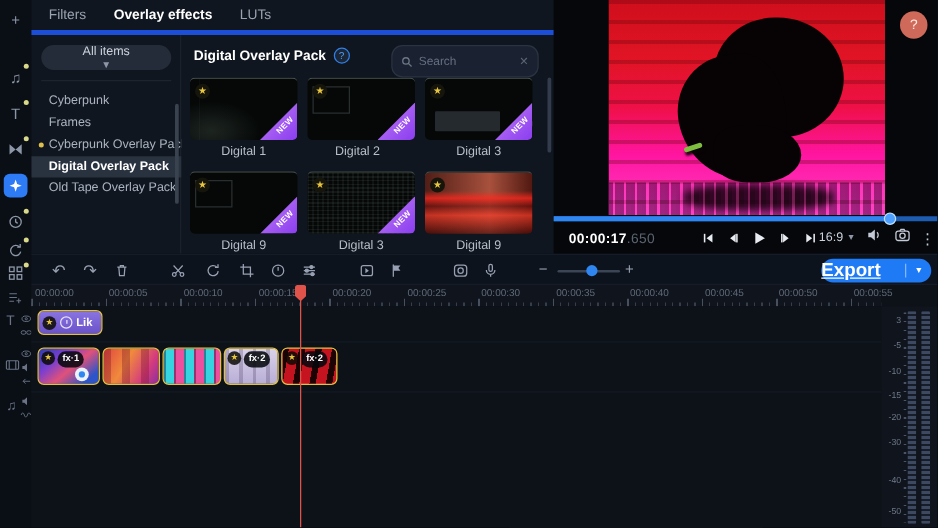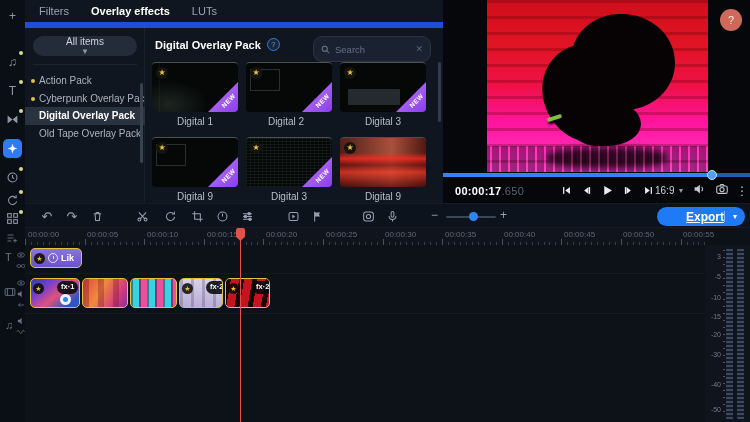--- a/index.html
+++ b/index.html
@@ -11,21 +11,21 @@
   .rail { position:absolute; left:0; top:0; width:25px; height:228px; background:#0a0e15; z-index:5; }
   .rail-ic { position:absolute; left:3px; width:19px; height:19px; display:flex; align-items:center;
     justify-content:center; color:#8d96a7; font-size:12px; border-radius:5px; cursor:pointer; }
   .rail-ic svg { width:13px; height:13px; stroke:#8d96a7; fill:none; stroke-width:1.3; }
   .rail-ic.active { background:#2e7bf6; }
   .rail-ic.active svg { stroke:#fff; fill:#fff; }
   .dot { position:absolute; right:-1px; top:-1px; width:4px; height:4px; border-radius:50%; background:#d9d98a; }
 
   
   .top-panel { position:absolute; left:25px; top:0; width:418px; height:203px; background:#10161f; }
-  .tabs { position:absolute; left:0; top:0; width:418px; height:28px; border-bottom:6px solid #1d4ed8;
+  .tabs { position:absolute; left:0; top:0; width:418px; height:28px; border-bottom:4px solid #1d4ed8;
     display:flex; align-items:center; gap:22px; padding-left:14px; }
   .tab { font-size:11px; color:#9aa3b2; cursor:pointer; }
   .tab.active { color:#ffffff; font-weight:bold; }
 
   .sidebar { position:absolute; left:0; top:28px; width:120px; height:175px; border-right:1px solid #1a212c; }
   .dropdown { position:absolute; left:8px; top:8px; width:104px; height:20px; background:#242c3a;
     border-radius:10px; display:flex; align-items:center; justify-content:space-between;
     padding:0 9px; cursor:pointer;flex-direction:column; }
   .dropdown span { font-size:10px; color:#cdd3dd; }
   .dropdown .chev { color:#8e97a8; font-size:8px; }
@@ -117,21 +117,21 @@
   .toolbar { position:absolute; left:0; top:203px; width:750px; height:25px; background:#0d131c;
     border-top:1px solid #151c27; border-bottom:1px solid #151c27; }
   .tool { position:absolute; top:4px; width:18px; height:17px; display:flex; align-items:center;
     justify-content:center; cursor:pointer; color:#98a1b3; font-size:13px; }
   .tool svg { width:13px; height:13px; stroke:#98a1b3; fill:none; stroke-width:1.25; }
   .zoom-minus,.zoom-plus { position:absolute; top:4px; color:#98a1b3; font-size:12px; cursor:pointer; }
   .zoom-track { position:absolute; left:446px; top:12px; width:50px; height:2px; background:#3a4556; border-radius:1px; }
   .zoom-dot { position:absolute; left:469px; top:8px; width:9px; height:9px; border-radius:50%; background:#2f86f0; cursor:pointer; }
   .export { position:absolute; left:657px; top:3px; width:88px; height:19px; background:#1f7bf5;
     border-radius:10px; display:flex; align-items:center; cursor:pointer; }
-  .export .lbl { flex:1; text-align:right; font-size:12px; font-weight:bold; color:#fff;text-decoration:underline; }
+  .export .lbl { flex:1; text-align:left; font-size:15px; font-weight:bold; color:#fff;text-decoration:underline; }
   .export .sep { width:1px; height:11px; background:rgba(255,255,255,.45); }
   .export .chev { width:20px; text-align:center; color:#fff; font-size:7px; }
 
   
   .timeline { position:absolute; left:0; top:228px; width:750px; height:194px; background:#0d1219; }
   .track-heads { position:absolute; left:0; top:0; width:25px; height:194px; background:#0a0e15; }
   .th-ic { position:absolute; color:#6a7486; font-size:9px; cursor:pointer; line-height:1; }
   .th-ic svg { width:10px; height:10px; stroke:#6a7486; fill:none; stroke-width:1.2; }
 
   .ruler { position:absolute; left:25px; top:0; width:680px; height:17px; background:#10151d; cursor:pointer; }
@@ -147,21 +147,21 @@
   .clip { position:absolute; border:1.5px solid #e3c23f; border-radius:5px; overflow:hidden; cursor:pointer; }
   .title-clip { left:5px; top:3px; width:52px; height:20px;
     background:linear-gradient(180deg,#8a74e0,#6a52c9); display:flex; align-items:center; gap:3px; padding-left:3px; }
   .badge-star { width:11px; height:11px; border-radius:50%; background:rgba(10,10,5,.85); color:#e8c63e;
     font-size:7px; display:flex; align-items:center; justify-content:center; flex:none; line-height:1; }
   .mini-clock { width:10px; height:10px; border-radius:50%; border:1.2px solid #e6e2f8; position:relative; flex:none; }
   .mini-clock:after { content:""; position:absolute; left:3.5px; top:1.5px; width:1.2px; height:3.5px; background:#e6e2f8; }
   .title-clip .txt { color:#fff; font-size:9px; font-weight:bold; white-space:nowrap; }
 
   .vclip { top:33px; height:30px; }
-  .vclip .toprow { position:absolute; left:2px; top:2px; display:flex; align-items:flex-end; gap:13px; }
+  .vclip .toprow { position:absolute; left:2px; top:2px; display:flex; align-items:flex-start; gap:2px; }
   .fx-pill { background:rgba(6,8,12,.88); border-radius:7px; padding:1px 4px; color:#fff;
     font-size:7.5px; font-weight:bold; white-space:nowrap; line-height:1.4; }
   .c1 { left:5px; width:50px; background:linear-gradient(140deg,#2b3fae 0%,#7a3fd0 30%,#e0517a 55%,#2d54c8 85%); }
   .c1 .blue-dot { position:absolute; right:8px; bottom:2px; width:11px; height:11px; border-radius:50%;
     background:#eaf3ff; display:flex; align-items:center; justify-content:center; }
   .c1 .blue-dot i { width:5px; height:5px; border-radius:50%; background:#2f86f0; }
   .c2 { left:57px; width:46px; background:linear-gradient(120deg,#e0453f,#f08a3c 40%,#d43b7e 75%,#8a2f9e); }
   .c2:after { content:""; position:absolute; inset:0;
     background:repeating-linear-gradient(90deg, rgba(120,20,40,.35) 0 6px, transparent 6px 15px); }
   .c3 { left:105px; width:47px; background:repeating-linear-gradient(90deg,#35d4e0 0 8px,#ec4f9e 8px 16px); }
@@ -240,22 +240,24 @@
     </div>
 
     <div class="sidebar">
       <div class="dropdown">
         <span>All items</span>
         <span class="chev">▼</span>
       </div>
       <div class="side-div"></div>
       <div class="side-list">
         <div class="side-item">
-            <i class="idot"></i>
-            <span>Action Pack</span>
+            <span>Cyberpunk</span>
+          </div>
+        <div class="side-item">
+            <span>Frames</span>
           </div>
         <div class="side-item">
             <i class="idot"></i>
             <span>Cyberpunk Overlay Pack</span>
           </div>
         <div class="side-item selected">
             <span>Digital Overlay Pack</span>
           </div>
         <div class="side-item">
             <span>Old Tape Overlay Pack</span>

